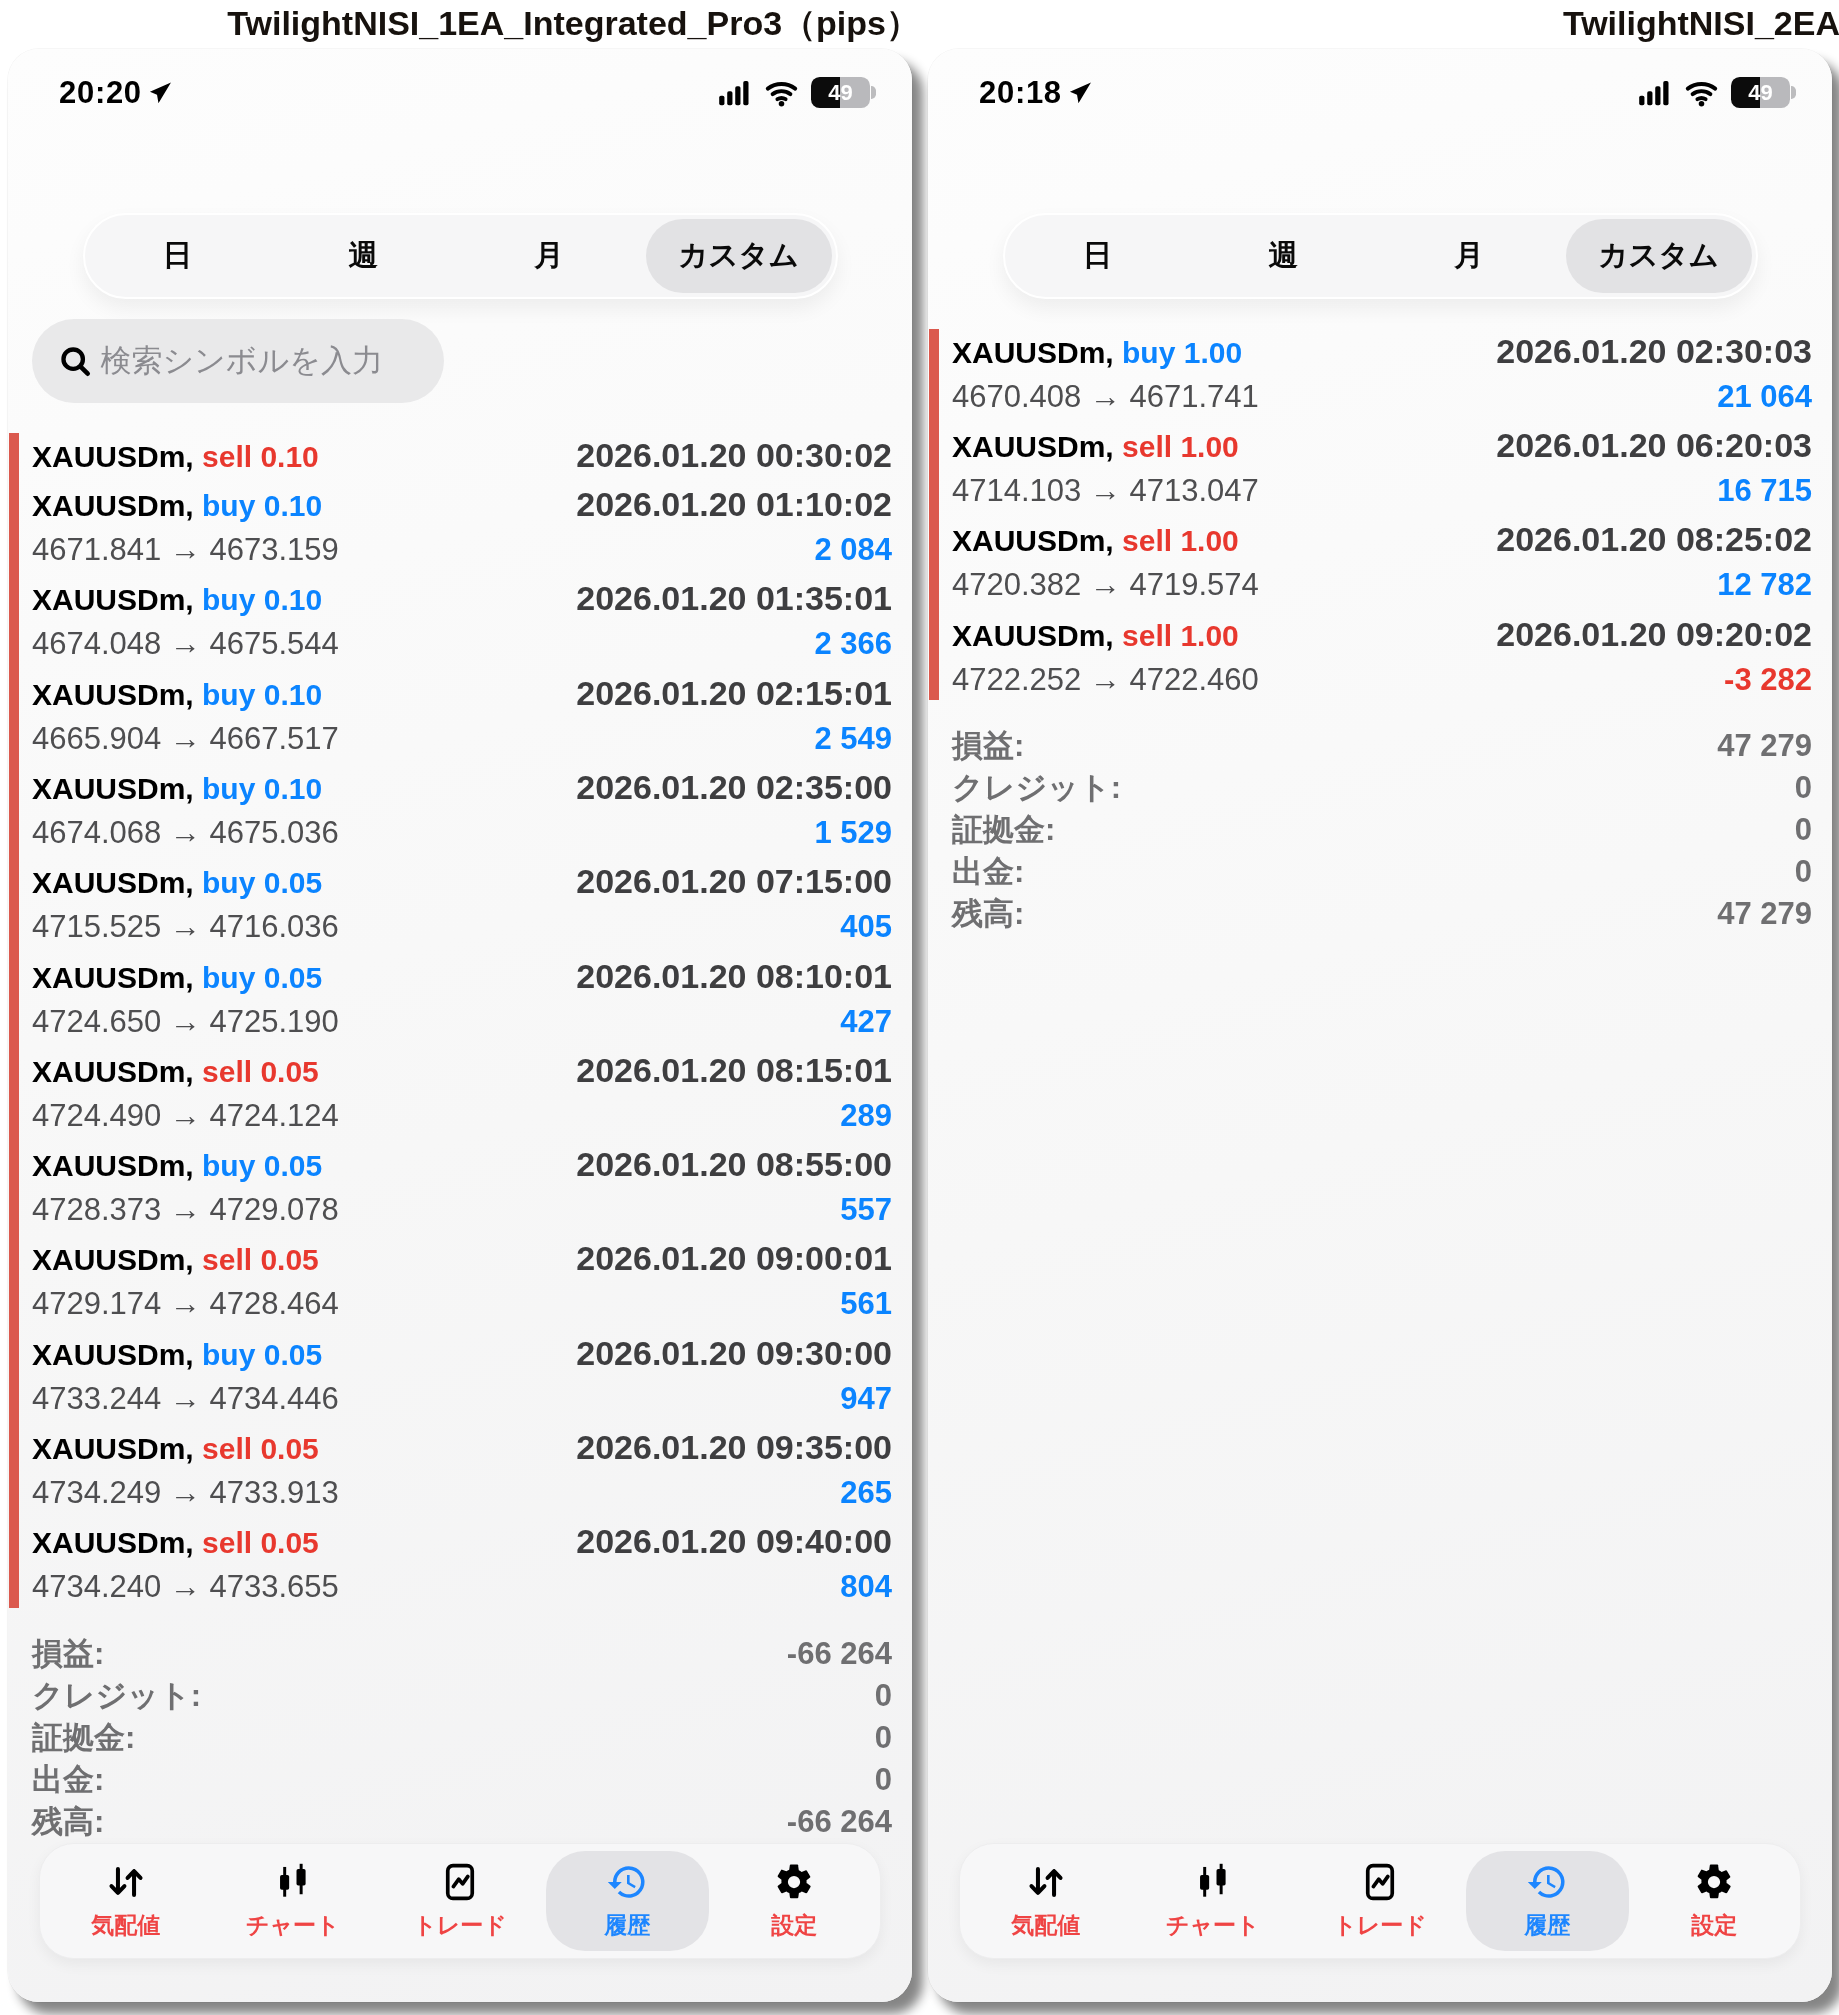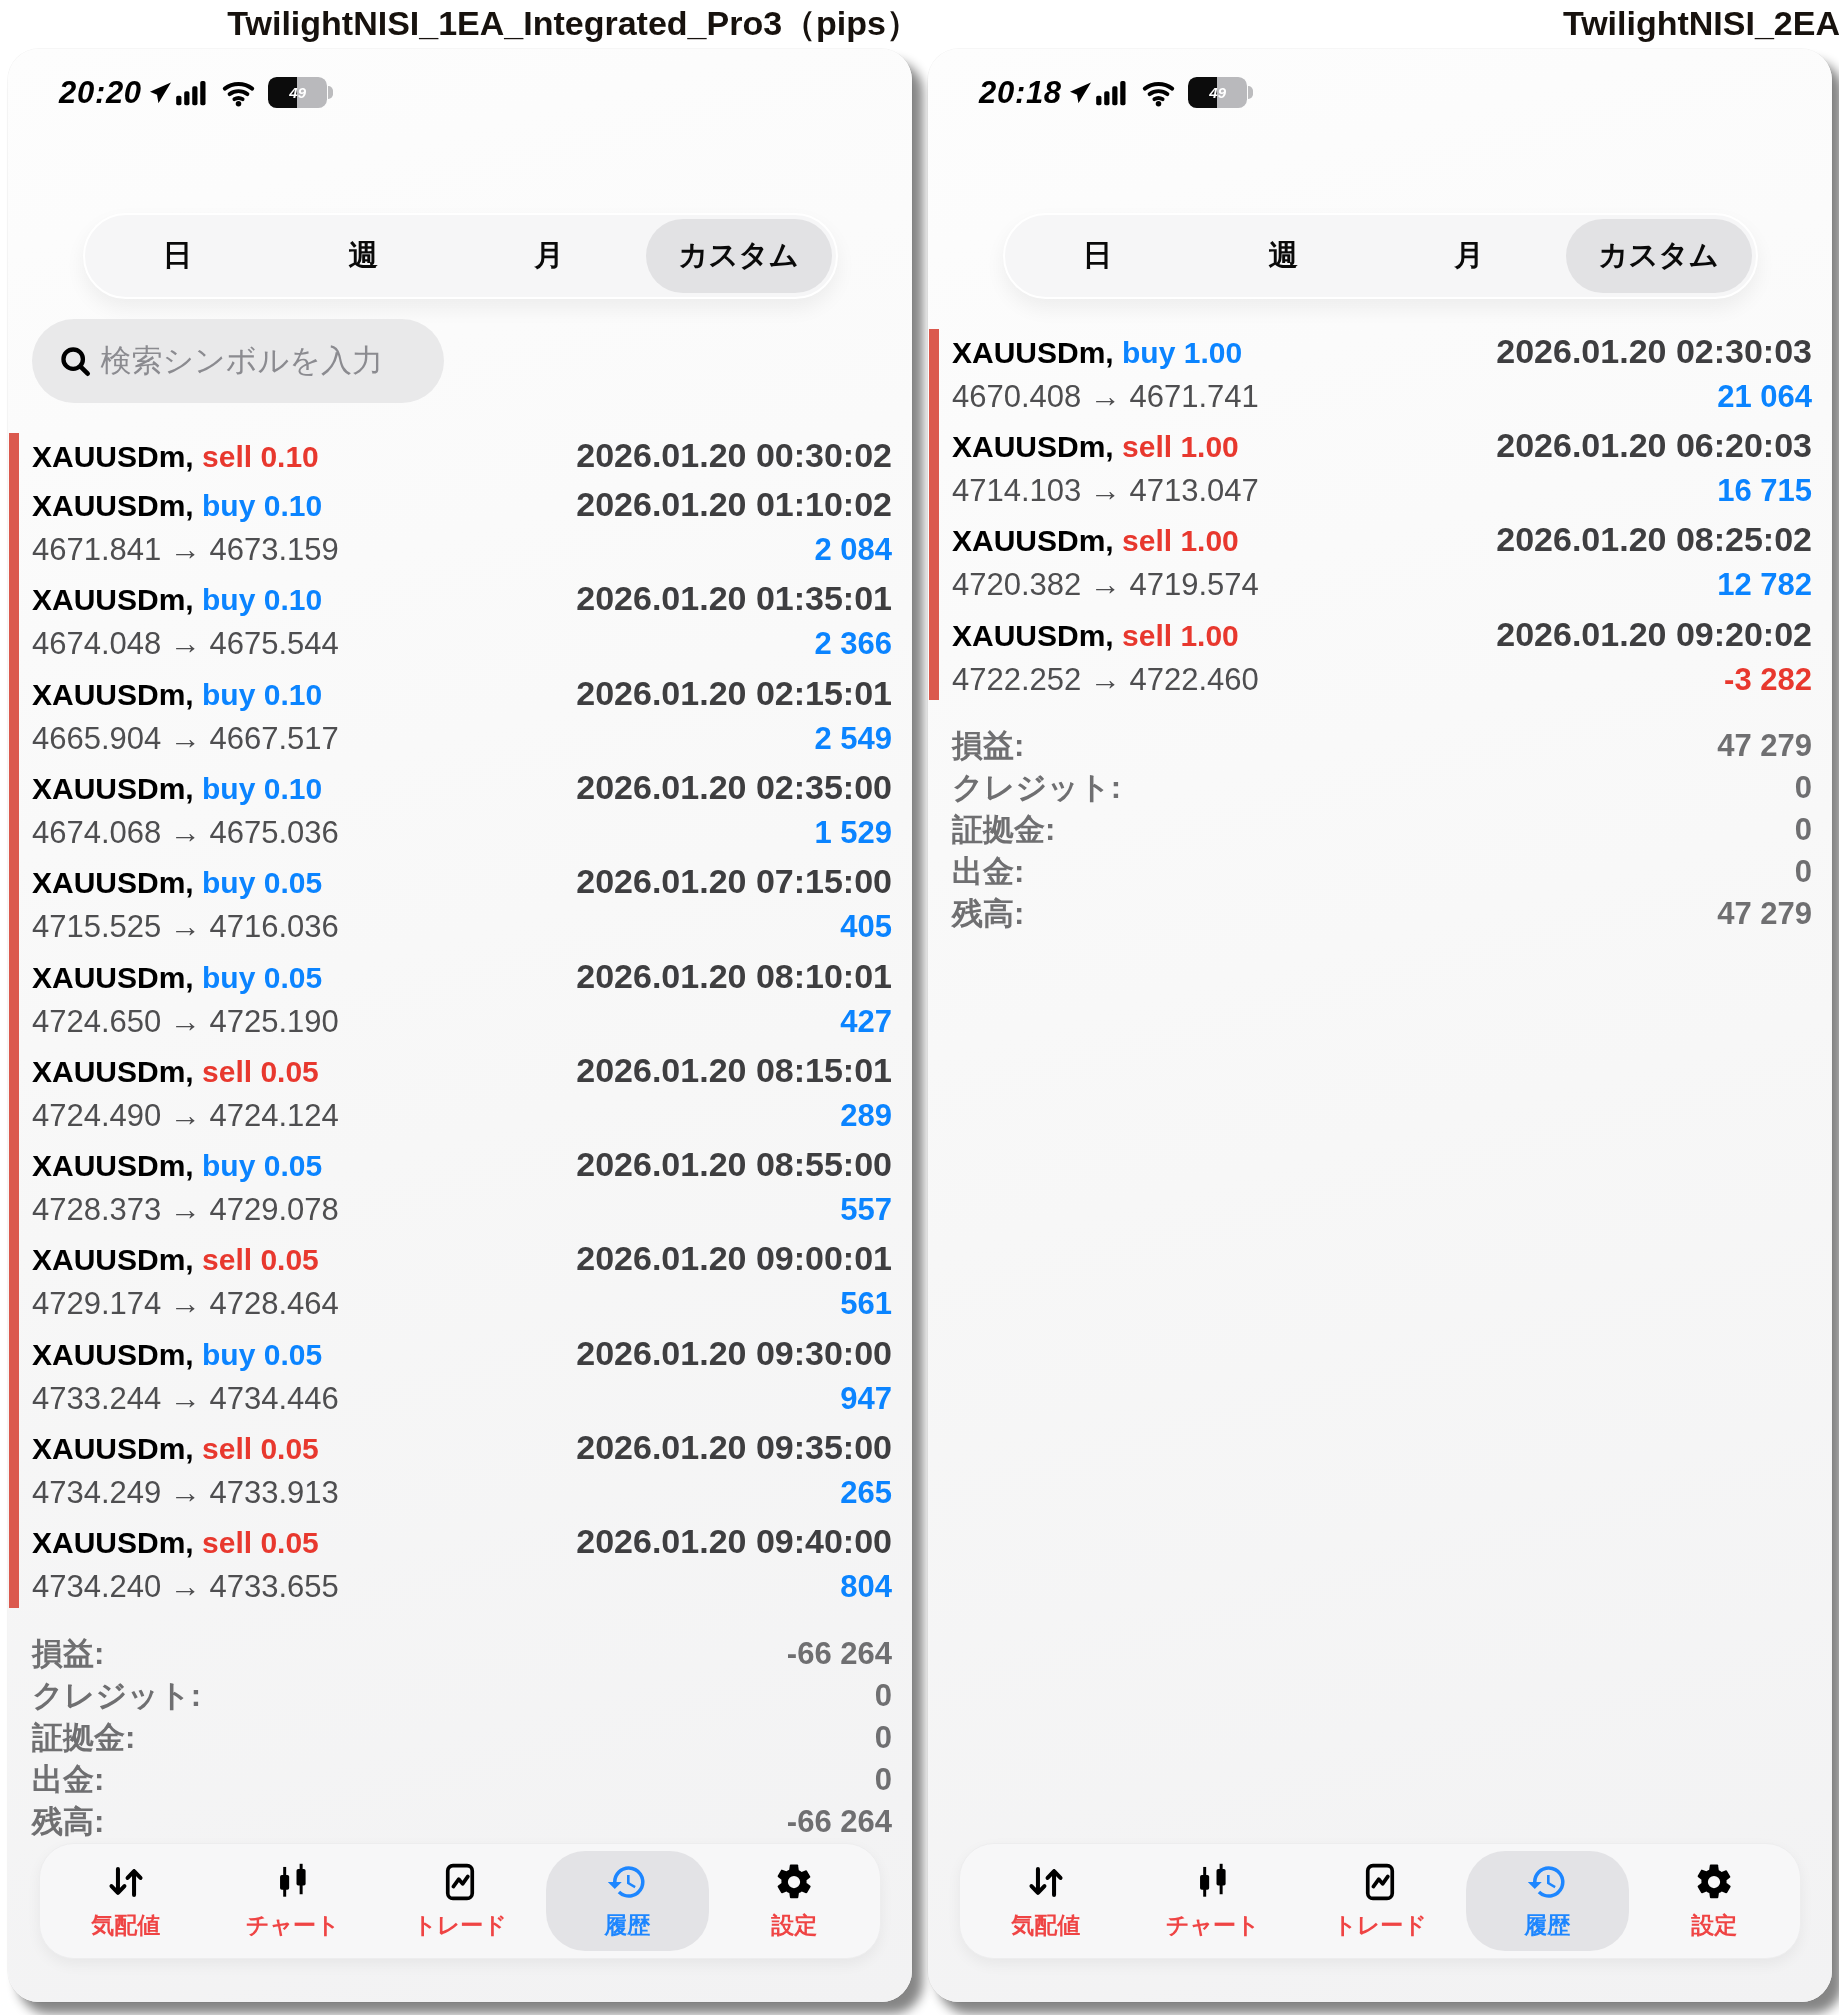--- a/index.html
+++ b/index.html
@@ -18,30 +18,30 @@
   }
   .phone {
     position:relative;
     width:904px; height:1953px; margin:0 auto;
     background:linear-gradient(165deg,#fdfdfd 0%,#f7f7f7 55%,#f2f2f3 100%);
     border-radius:31px;
     box-shadow:10.7px 12px 10.7px rgba(0,0,0,0.48), 0 0 0 0.7px rgba(0,0,0,0.05);
     overflow:hidden;
   }
   
-  .status { display:flex; align-items:center; padding:23px 53px 0 51px; height:64px;font-style:italic; }
+  .status { display:flex; justify-content:space-between; align-items:center; padding:23px 36px 0 51px; height:64px; }
   .status-time { font-size:31px; font-weight:bold; color:#000; display:flex; align-items:center; gap:5.4px; letter-spacing:0.7px; }
   .status-icons { display:flex; align-items:center; gap:12px; }
   .battery { position:relative; display:flex; align-items:center; }
   .battery-body {
     width:59px; height:31px; border-radius:8.7px;
     background:linear-gradient(to right,#0c0c0c 0 49%,#b9b9bc 49% 100%);
     display:flex; align-items:center; justify-content:center;
   }
-  .battery-text { color:#fff; font-weight:bold; font-size:15px; letter-spacing:0; }
+  .battery-text { color:#fff; font-weight:bold; font-size:22px; letter-spacing:0; }
   .battery-nub { width:4.7px; height:12.7px; background:#bcbcbe; border-radius:0 4.7px 4.7px 0; margin-left:1.3px; }
   
   .segmented {
     margin:100px auto 0; width:755px; height:86px;
     background:#f6f6f7; border:2px solid #ffffff; border-radius:47px;
     display:flex; align-items:stretch;
     box-shadow:0 9.4px 20px rgba(0,0,0,0.06);
   }
   .segment {
     flex:1; display:flex; align-items:center; justify-content:center;

